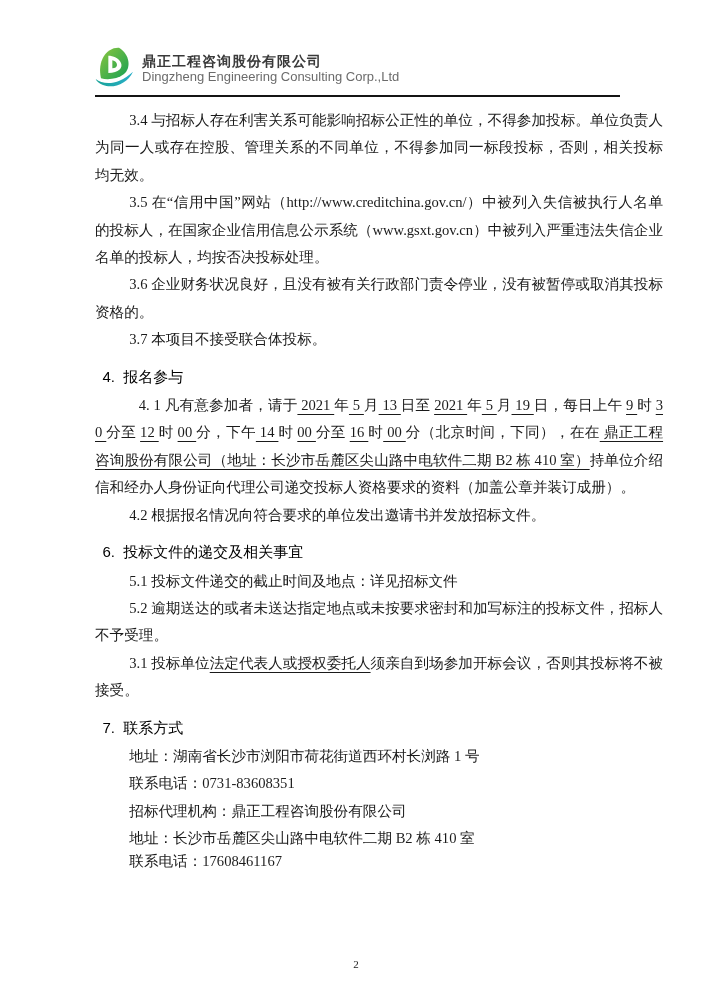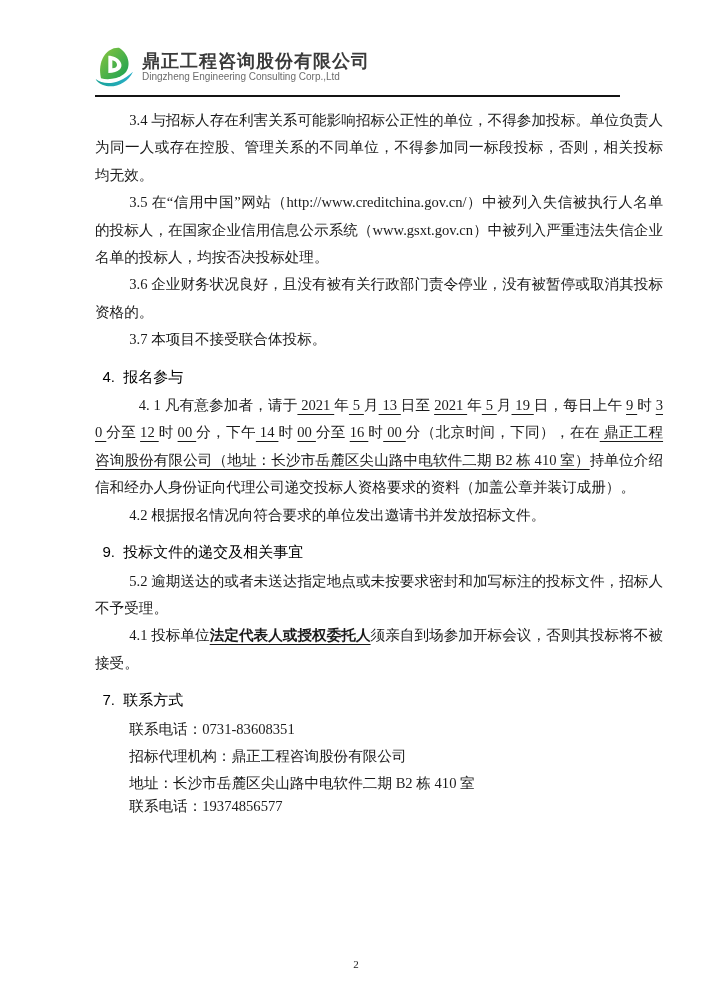--- a/index.html
+++ b/index.html
@@ -13,25 +13,25 @@
     overflow:hidden;
     box-sizing:border-box;
   }
   
   .letterhead{padding:46px 92px 0 95px;}
   .logo-row{display:flex;align-items:flex-start;height:46px;}
   .logo-icon{width:40px;height:46px;flex:0 0 auto;margin-top:-2px;}
   .logo-text{margin-left:7px;padding-top:6px;}
   .company-cn{
     font-family:"Liberation Sans", sans-serif;
-    font-weight:bold;font-size:18px;letter-spacing:1px;color:#3a3a3a;line-height:18px;
+    font-weight:bold;font-size:14px;letter-spacing:1px;color:#3a3a3a;line-height:18px;
   }
   .company-en{
     font-family:"Liberation Sans", sans-serif;
-    font-size:10px;color:#6b6b6b;line-height:11px;margin-top:1px;
+    font-size:13px;color:#6b6b6b;line-height:11px;margin-top:1px;
   }
   .header-rule{height:2px;background:#141414;margin-top:3px;}
   
   .doc-body{
     padding:10px 49px 0 95px;
     font-size:14.6px;
     line-height:27.4px;
     text-align:justify;
   }
   .doc-body p,.doc-body h2{margin:0;}
@@ -45,21 +45,21 @@
   .tight{margin-top:-5px !important;}
   .heading{
     font-family:"Liberation Sans", sans-serif;
     font-weight:normal;font-size:15px;color:#000;
     text-indent:0.5em;
     margin:9px 0 2px 0 !important;
     white-space:pre-wrap;
     line-height:27.4px;
   }
   span.u{text-decoration:underline;text-underline-offset:3.5px;text-decoration-thickness:1px;}
-  span.b{font-weight:bold;}
+  span.b{font-weight:normal;}
   
   .page-num{
     position:absolute;left:0;right:0;bottom:38px;
     text-align:center;font-size:11px;color:#222;
     font-family:"Liberation Serif", serif;
   }
 </style>
 </head>
 <body>
 
@@ -91,27 +91,29 @@
   </header>
 
   <main class="doc-body">
       <p class="body"><span>3.4 与招标人存在利害关系可能影响招标公正性的单位，不得参加投标。单位负责人为同一人或存在控股、管理关系的不同单位，不得参加同一标段投标，否则，相关投标均无效。</span></p>
       <p class="body"><span>3.5 在“信用中国”网站（http://www.creditchina.gov.cn/）中被列入失信被执行人名单的投标人，在国家企业信用信息公示系统（www.gsxt.gov.cn）中被列入严重违法失信企业名单的投标人，均按否决投标处理。</span></p>
       <p class="body"><span>3.6 企业财务状况良好，且没有被有关行政部门责令停业，没有被暂停或取消其投标资格的。</span></p>
       <p class="body"><span>3.7 本项目不接受联合体投标。</span></p>
       <h2 class="heading"><span>4.  报名参与</span></h2>
       <p class="body indent-3"><span>4. 1 凡有意参加者，请于</span><span class="u"> 2021 </span><span>年</span><span class="u"> 5 </span><span>月</span><span class="u"> 13 </span><span>日至 </span><span class="u">2021 </span><span>年</span><span class="u"> 5 </span><span>月</span><span class="u"> 19 </span><span>日，每日上午 </span><span class="u">9 </span><span>时 </span><span class="u">30 </span><span>分至 </span><span class="u">12 </span><span>时 </span><span class="u">00 </span><span>分，下午</span><span class="u"> 14 </span><span>时 </span><span class="u">00 </span><span>分至 </span><span class="u">16 </span><span>时</span><span class="u"> 00 </span><span>分（北京时间，下同），在在</span><span class="u"> 鼎正工程咨询股份有限公司（地址：长沙市岳麓区尖山路中电软件二期 B2 栋 410 室）</span><span>持单位介绍信和经办人身份证向代理公司递交投标人资格要求的资料（加盖公章并装订成册）。</span></p>
       <p class="body"><span>4.2 根据报名情况向符合要求的单位发出邀请书并发放招标文件。</span></p>
-      <h2 class="heading"><span>9.  投标文件的递交及相关事宜</span></h2>
+      <h2 class="heading"><span>6.  投标文件的递交及相关事宜</span></h2>
+      <p class="body"><span>5.1 投标文件递交的截止时间及地点：详见招标文件</span></p>
       <p class="body"><span>5.2 逾期送达的或者未送达指定地点或未按要求密封和加写标注的投标文件，招标人不予受理。</span></p>
-      <p class="body"><span>4.1 投标单位</span><span class="u b">法定代表人或授权委托人</span><span>须亲自到场参加开标会议，否则其投标将不被接受。</span></p>
+      <p class="body"><span>3.1 投标单位</span><span class="u b">法定代表人或授权委托人</span><span>须亲自到场参加开标会议，否则其投标将不被接受。</span></p>
       <h2 class="heading"><span>7.  联系方式</span></h2>
+      <p class="body contact"><span>地址：湖南省长沙市浏阳市荷花街道西环村长浏路 1 号</span></p>
       <p class="body contact"><span>联系电话：0731-83608351</span></p>
       <p class="body contact"><span>招标代理机构：鼎正工程咨询股份有限公司</span></p>
       <p class="body contact"><span>地址：长沙市岳麓区尖山路中电软件二期 B2 栋 410 室</span></p>
-      <p class="body contact tight"><span>联系电话：19374856577</span></p>
+      <p class="body contact tight"><span>联系电话：17608461167</span></p>
     </main>
 
   <footer>
     <div class="page-num">2</div>
   </footer>
 
 </div>
 
 </body></html>

